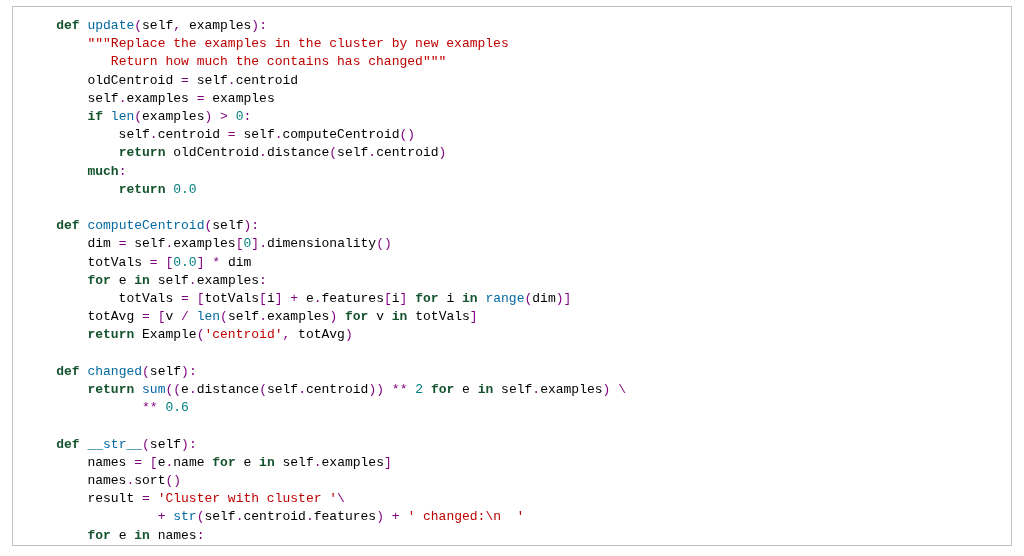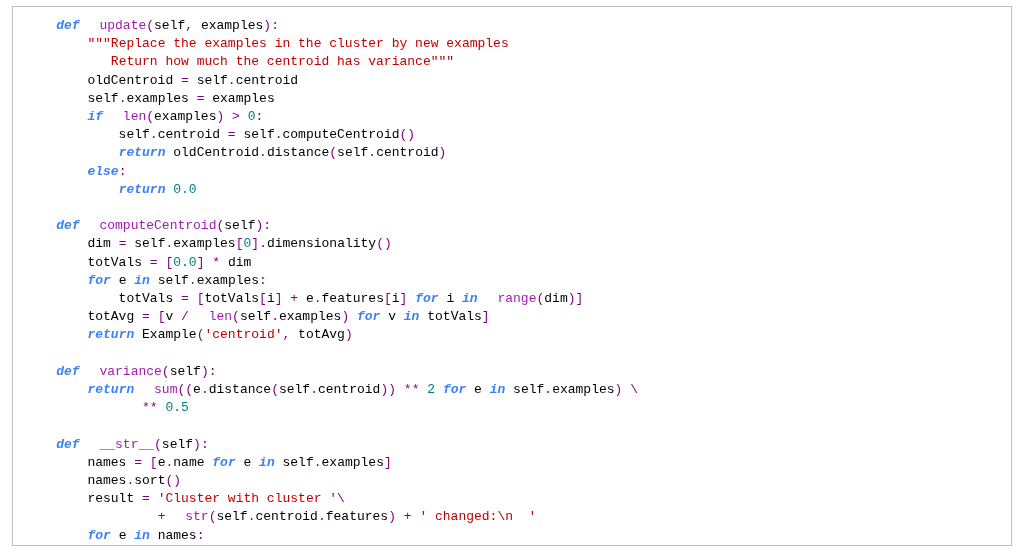--- a/index.html
+++ b/index.html
@@ -23,52 +23,52 @@
   pre.code {
     margin: 0;
     font-family: "Courier New", Courier, monospace;
     font-size: 13px;
     line-height: 18.2px;
     white-space: pre;
     color: #000000;
     padding-left: 12px;
   }
   
-  .kw  { color: #3b82f6; font-weight: bold; font-style: italic; }   
-  .fn  { color: #a21caf; margin-left: 12px; }                       
+  .kw  { color: #14532d; font-weight: bold; }   
+  .fn  { color: #0369a1; }                       
   .str { color: #bf0000; }                       
   .op  { color: #7f007f; }                       
   .num { color: #007f7f; }                       
 </style>
 </head>
 <body>
 
 <div class="frame">
   <pre class="code" id="code">    <span class="kw">def</span> <span class="fn">update</span><span class="op">(</span>self<span class="op">,</span> examples<span class="op">)</span><span class="op">:</span>
         <span class="str">"""Replace the examples in the cluster by new examples</span>
-           <span class="str">Return how much the centroid has variance"""</span>
+           <span class="str">Return how much the contains has changed"""</span>
         oldCentroid <span class="op">=</span> self<span class="op">.</span>centroid
         self<span class="op">.</span>examples <span class="op">=</span> examples
         <span class="kw">if</span> <span class="fn">len</span><span class="op">(</span>examples<span class="op">)</span> <span class="op">&gt;</span> <span class="num">0</span><span class="op">:</span>
             self<span class="op">.</span>centroid <span class="op">=</span> self<span class="op">.</span>computeCentroid<span class="op">(</span><span class="op">)</span>
             <span class="kw">return</span> oldCentroid<span class="op">.</span>distance<span class="op">(</span>self<span class="op">.</span>centroid<span class="op">)</span>
-        <span class="kw">else</span><span class="op">:</span>
+        <span class="kw">much</span><span class="op">:</span>
             <span class="kw">return</span> <span class="num">0.0</span>
 
     <span class="kw">def</span> <span class="fn">computeCentroid</span><span class="op">(</span>self<span class="op">)</span><span class="op">:</span>
         dim <span class="op">=</span> self<span class="op">.</span>examples<span class="op">[</span><span class="num">0</span><span class="op">]</span><span class="op">.</span>dimensionality<span class="op">(</span><span class="op">)</span>
         totVals <span class="op">=</span> <span class="op">[</span><span class="num">0.0</span><span class="op">]</span> <span class="op">*</span> dim
         <span class="kw">for</span> e <span class="kw">in</span> self<span class="op">.</span>examples<span class="op">:</span>
             totVals <span class="op">=</span> <span class="op">[</span>totVals<span class="op">[</span>i<span class="op">]</span> <span class="op">+</span> e<span class="op">.</span>features<span class="op">[</span>i<span class="op">]</span> <span class="kw">for</span> i <span class="kw">in</span> <span class="fn">range</span><span class="op">(</span>dim<span class="op">)</span><span class="op">]</span>
         totAvg <span class="op">=</span> <span class="op">[</span>v <span class="op">/</span> <span class="fn">len</span><span class="op">(</span>self<span class="op">.</span>examples<span class="op">)</span> <span class="kw">for</span> v <span class="kw">in</span> totVals<span class="op">]</span>
         <span class="kw">return</span> Example<span class="op">(</span><span class="str">'centroid'</span><span class="op">,</span> totAvg<span class="op">)</span>
 
-    <span class="kw">def</span> <span class="fn">variance</span><span class="op">(</span>self<span class="op">)</span><span class="op">:</span>
+    <span class="kw">def</span> <span class="fn">changed</span><span class="op">(</span>self<span class="op">)</span><span class="op">:</span>
         <span class="kw">return</span> <span class="fn">sum</span><span class="op">(</span><span class="op">(</span>e<span class="op">.</span>distance<span class="op">(</span>self<span class="op">.</span>centroid<span class="op">)</span><span class="op">)</span> <span class="op">**</span> <span class="num">2</span> <span class="kw">for</span> e <span class="kw">in</span> self<span class="op">.</span>examples<span class="op">)</span> <span class="op">\</span>
-               <span class="op">**</span> <span class="num">0.5</span>
+               <span class="op">**</span> <span class="num">0.6</span>
 
     <span class="kw">def</span> <span class="fn">__str__</span><span class="op">(</span>self<span class="op">)</span><span class="op">:</span>
         names <span class="op">=</span> <span class="op">[</span>e<span class="op">.</span>name <span class="kw">for</span> e <span class="kw">in</span> self<span class="op">.</span>examples<span class="op">]</span>
         names<span class="op">.</span>sort<span class="op">(</span><span class="op">)</span>
         result <span class="op">=</span> <span class="str">'Cluster with cluster '</span><span class="op">\</span>
                  <span class="op">+</span> <span class="fn">str</span><span class="op">(</span>self<span class="op">.</span>centroid<span class="op">.</span>features<span class="op">)</span> <span class="op">+</span> <span class="str">' changed:\n  '</span>
         <span class="kw">for</span> e <span class="kw">in</span> names<span class="op">:</span>
             result <span class="op">=</span> result <span class="op">+</span> e <span class="op">+</span> <span class="str">', '</span>
          result
 </pre>

